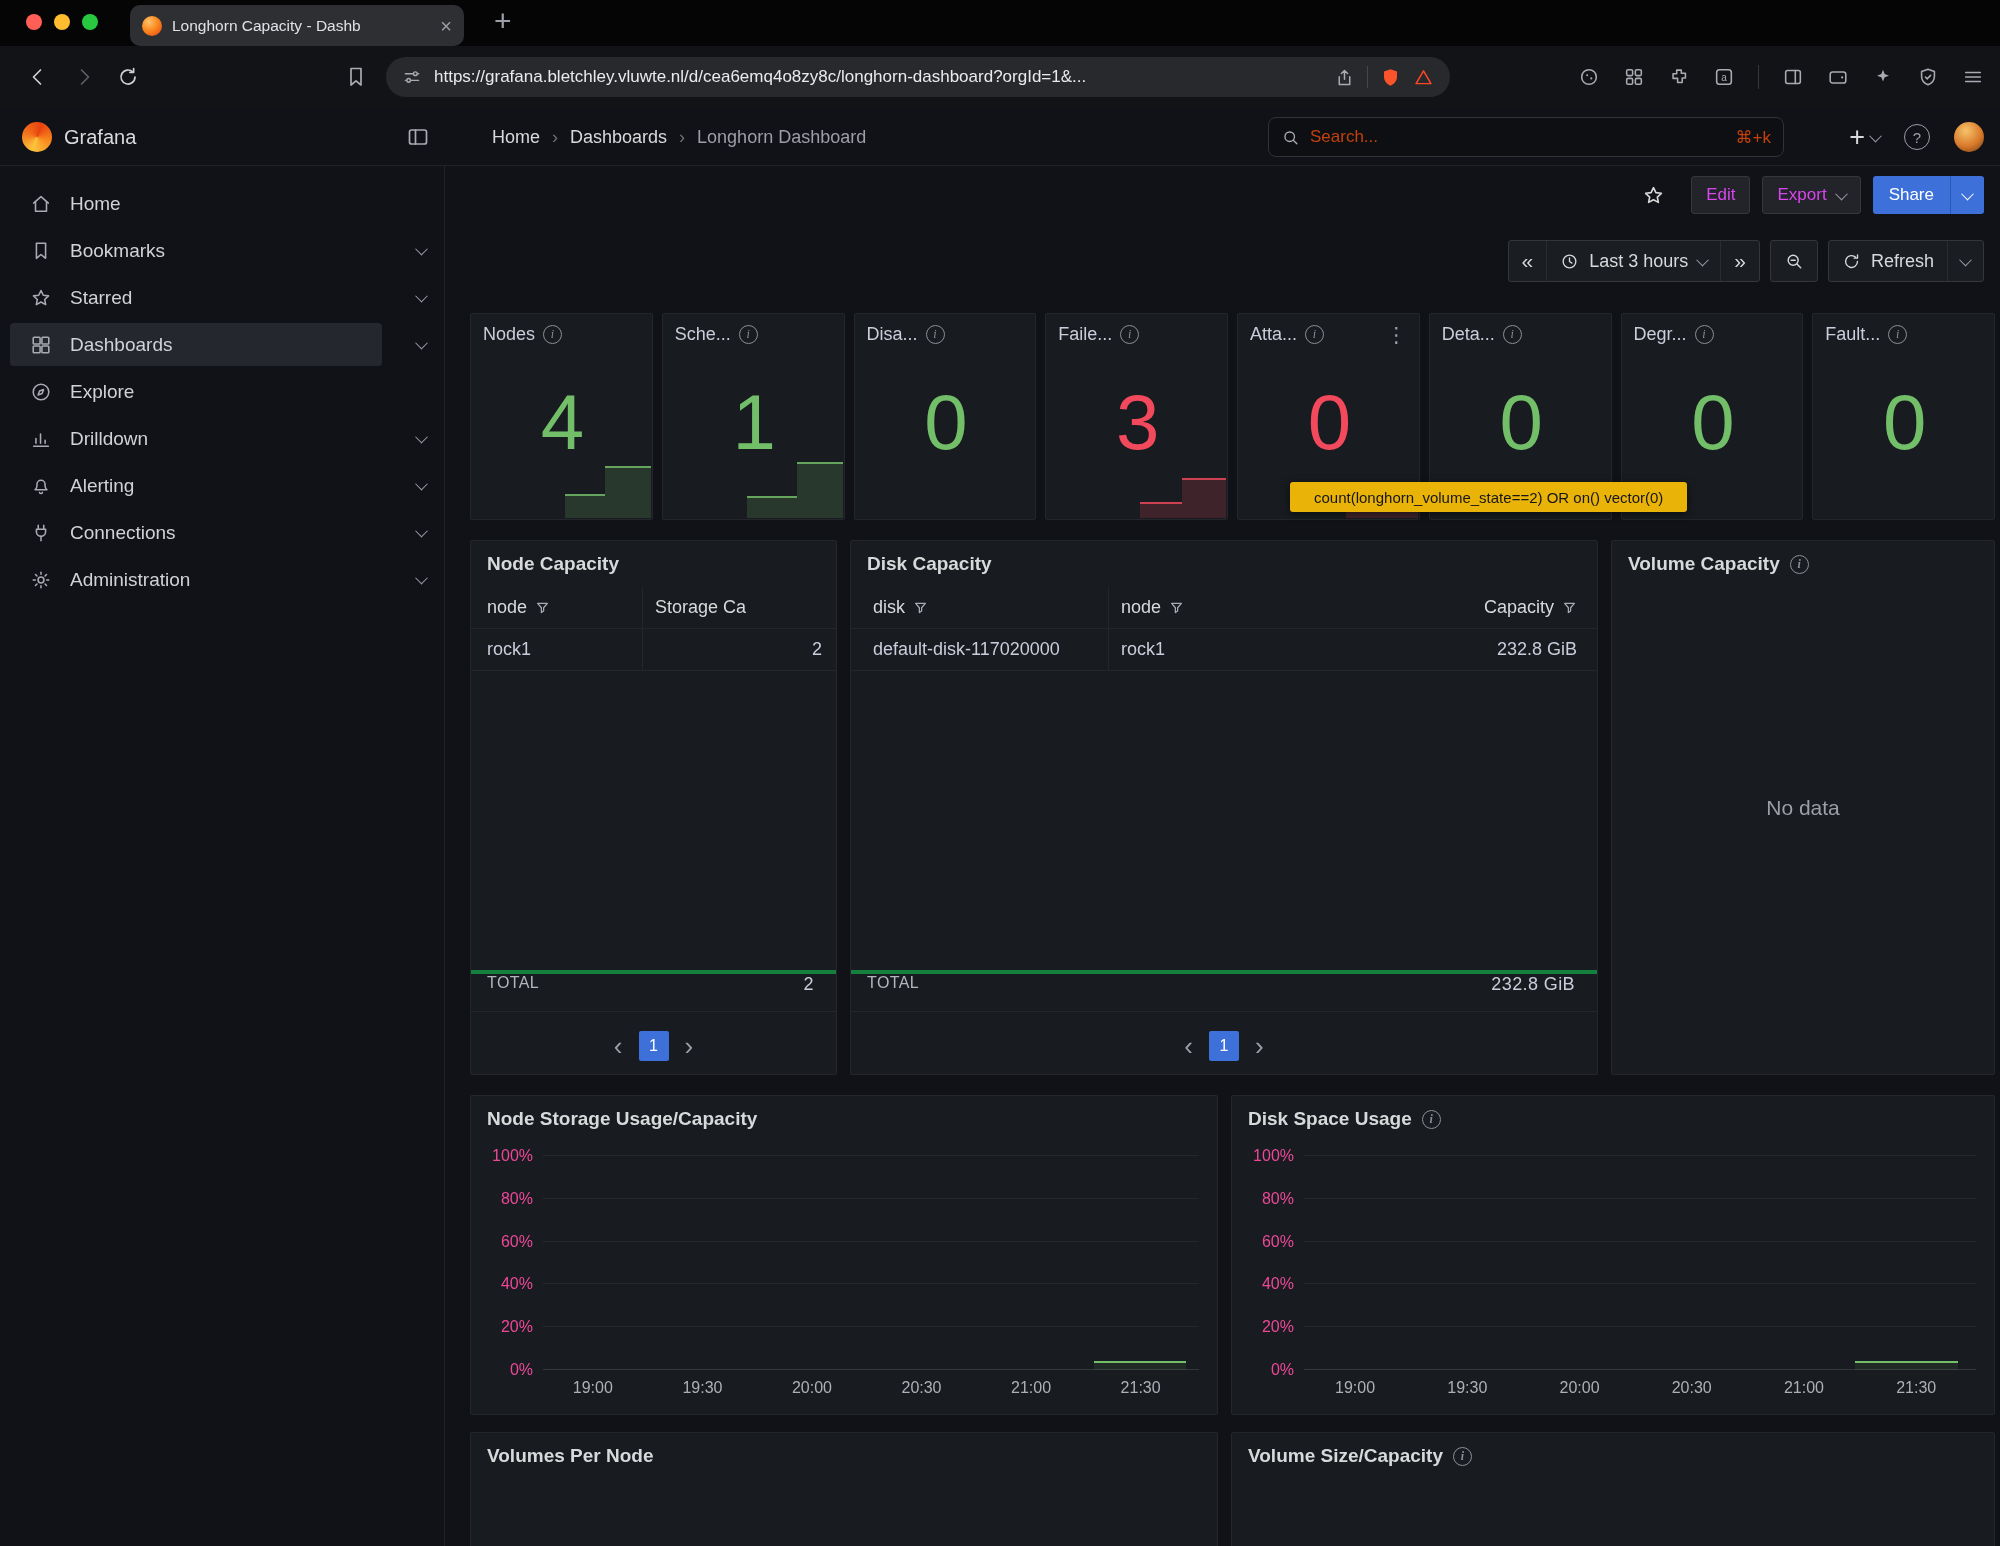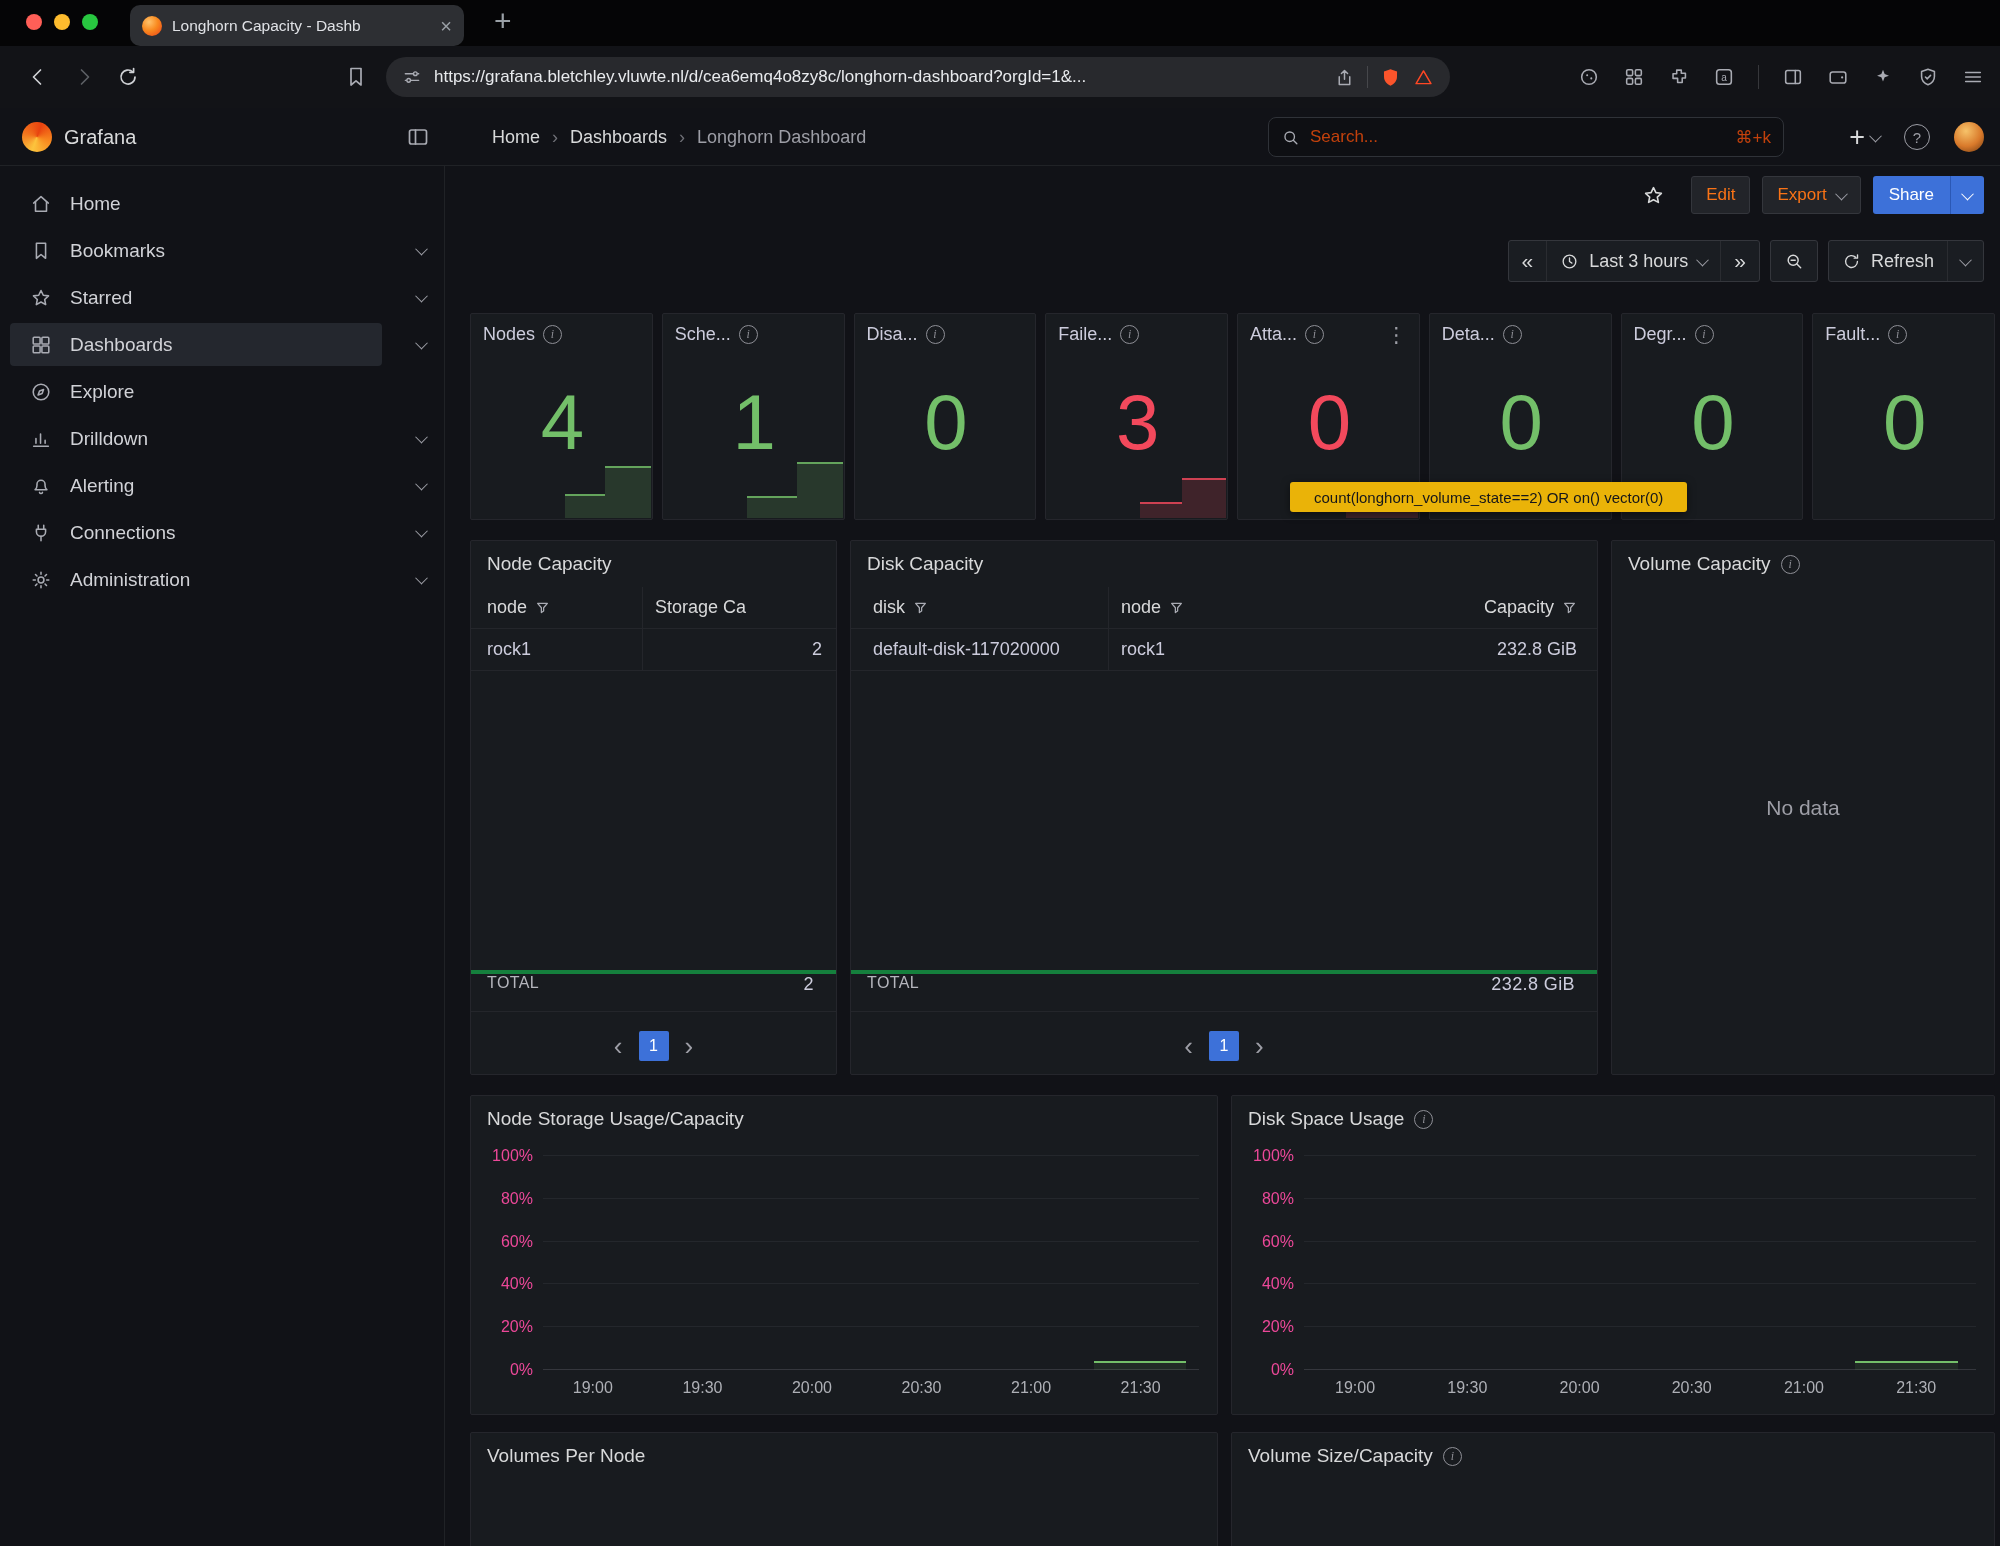--- a/index.html
+++ b/index.html
@@ -46,21 +46,21 @@
   
   .sb{position:absolute;left:0;top:166px;bottom:0;width:445px;border-right:1px solid #202226;padding-top:14px;background:#111217}
   .sbi{position:relative;height:47px;display:flex;align-items:center;gap:18px;padding:0 18px 0 30px;font-size:19px;color:#d1d2d7}
   .sbi .lbl{flex:1;position:relative;z-index:1}
   .sbi svg{position:relative;z-index:1}
   .sbi.active::before{content:"";position:absolute;left:10px;right:62px;top:2px;bottom:2px;background:#24272e;border-radius:4px}
 
   
   .main{position:absolute;left:445px;top:166px;right:0;bottom:0}
   .dtb{position:absolute;top:0;left:0;right:0;height:58px;display:flex;align-items:center;justify-content:flex-end;gap:12px;padding-right:16px}
-  .btn{height:38px;display:inline-flex;align-items:center;gap:10px;padding:0 14px;background:#222429;border:1px solid #34363c;border-radius:3px;color:#f97316;font-size:17px}
+  .btn{height:38px;display:inline-flex;align-items:center;gap:10px;padding:0 14px;background:#222429;border:1px solid #34363c;border-radius:3px;color:#d946ef;font-size:17px}
   .share{display:flex}
   .share .main-b{background:#3d71d9;border:none;color:#fff;border-radius:3px 0 0 3px;height:38px;display:flex;align-items:center;padding:0 16px;font-size:17px}
   .share .chev-b{background:#3d71d9;border-left:1px solid #2b58b5;border-radius:0 3px 3px 0;width:34px;height:38px;display:flex;align-items:center;justify-content:center}
   .trow{position:absolute;top:74px;right:16px;display:flex;gap:10px;align-items:center}
   .tgrp{display:flex;align-items:center;border:1px solid #34363c;border-radius:3px;background:#1a1d22;height:42px}
   .tseg{display:flex;align-items:center;gap:10px;padding:0 13px;font-size:18px;color:#d8d9da;height:100%}
   .tseg + .tseg{border-left:1px solid #2a2c31}
   .skip{font-size:21px;color:#d8d9da}
 
   .stats{position:absolute;top:147px;left:25px;right:5px;height:207px;display:flex;gap:9px}
@@ -73,21 +73,21 @@
   .c-g{color:#73bf69}.c-r{color:#f2495c}
   .spark{position:absolute;right:1px;bottom:1px;display:flex;align-items:flex-end}
   .sg{display:block}
   .fg{background:rgba(115,191,105,.18);border-top:2px solid rgba(115,191,105,.8)}
   .fr{background:rgba(242,73,92,.18);border-top:2px solid rgba(242,73,92,.8)}
   .qtip{position:absolute;left:845px;top:316px;height:30px;display:flex;align-items:center;padding:0 24px;background:#eab308;color:#15161a;font-size:15px;border-radius:3px;z-index:6;box-shadow:0 2px 8px rgba(0,0,0,.5);white-space:nowrap}
 
   .tables{position:absolute;top:374px;left:25px;right:5px;height:535px;display:flex;gap:13px}
   .panel{position:relative;background:#181b1f;border:1px solid #25262c;border-radius:2px;overflow:hidden}
   .p-node{width:367px}.p-disk{width:748px}.p-vol{flex:1}
-  .phd{height:46px;display:flex;align-items:center;gap:10px;padding:0 16px;font-size:19px;font-weight:400;color:#d8d9da}
+  .phd{height:46px;display:flex;align-items:center;gap:10px;padding:0 16px;font-size:19px;font-weight:700;color:#d8d9da}
   .tbl{position:absolute;left:0;right:0;top:46px}
   .tr{display:flex;align-items:stretch;height:42px;border-bottom:1px solid #24262b;font-size:18px;color:#ccccdc}
   .c{display:flex;align-items:center;gap:8px;padding:0 12px}
   .th .c{color:#d8d9da}
   .nc1{width:172px;border-right:1px solid #24262b;padding-left:16px}
   .nc2{flex:1;overflow:hidden;padding-left:12px}
   .nc2 .v{margin-left:auto;padding-right:2px}
   .dc1{width:258px;border-right:1px solid #24262b;overflow:hidden;white-space:nowrap;padding-left:22px}
   .dc2{width:200px}
   .dc3{flex:1;justify-content:flex-end;padding-right:20px}

